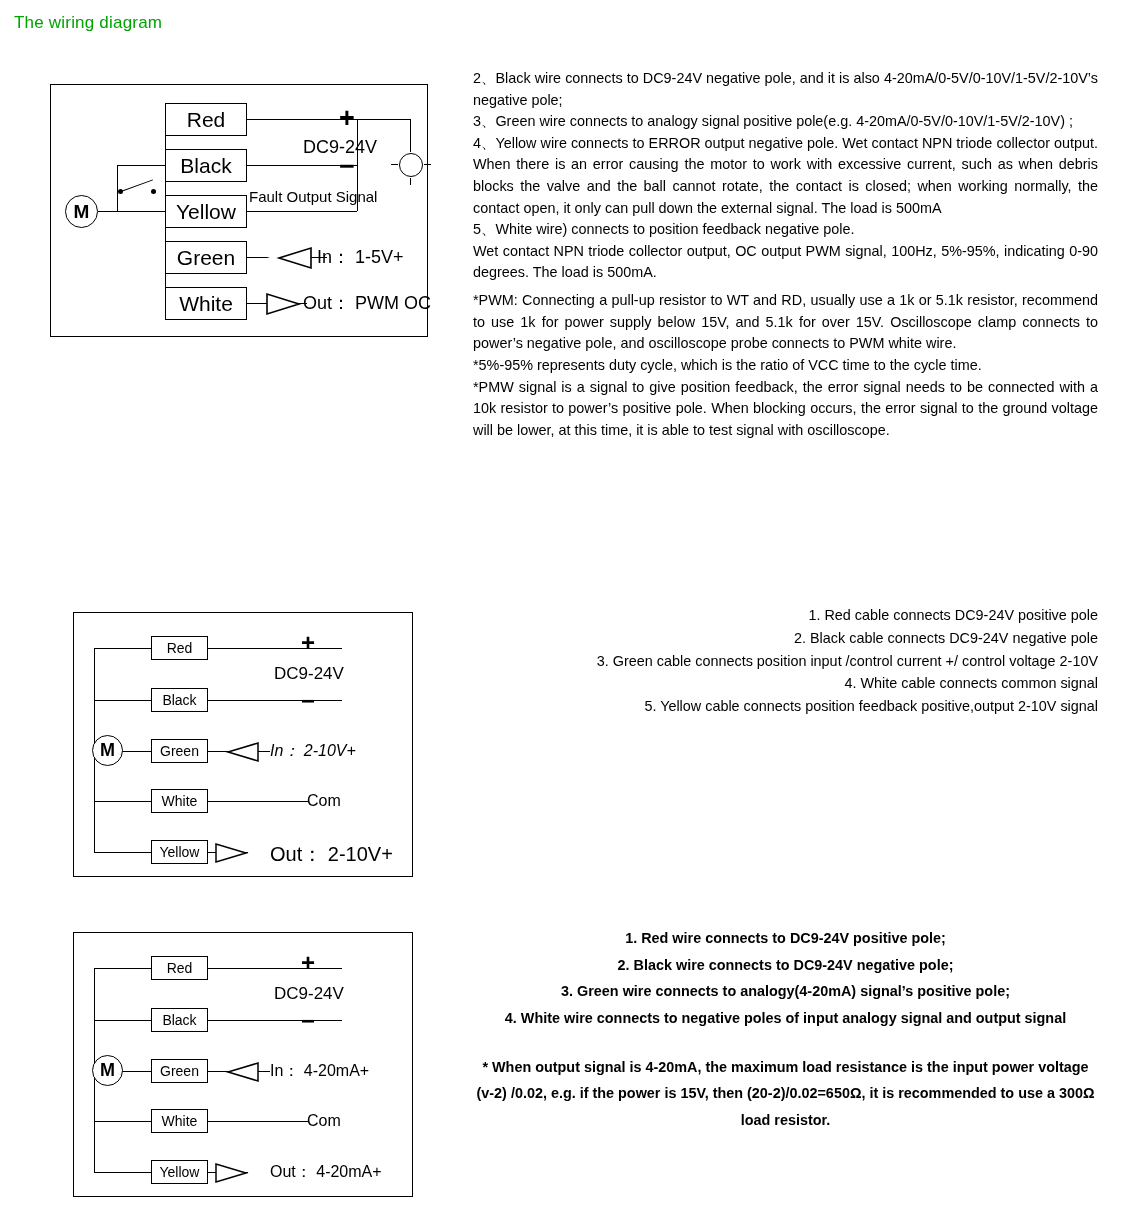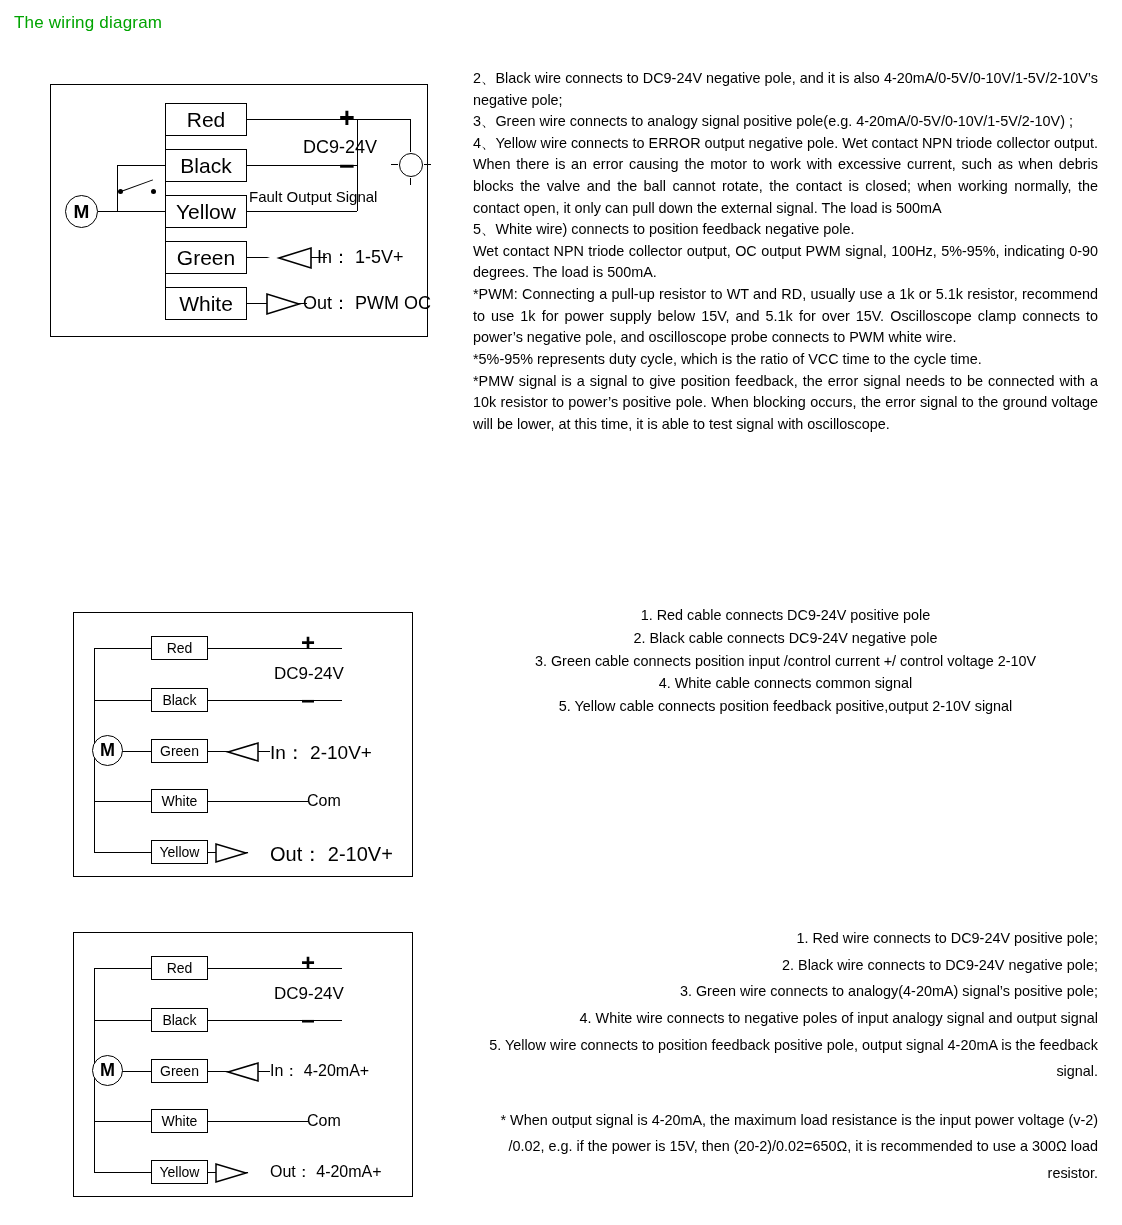--- a/index.html
+++ b/index.html
@@ -84,21 +84,21 @@
   }
 
   
   .textblock {
     position: absolute;
     text-align: justify;
     font-size: 14.4px;
     line-height: 1.5;
   }
   .textblock p { margin: 0; }
-  .textblock p.gap { margin-top: 0; }
+  .textblock p.gap { margin-top: 6px; }
   .textblock.loose { line-height: 1.58; }
 </style>
 </head>
 <body>
 
 <div class="page-title">The wiring diagram</div>
 
 <div class="diagram" style="left:50px; top:84px; width:378px; height:253px;">
 
   <div class="ln lnv" style="left:114px; top:34px; height:184px;"></div>
@@ -211,31 +211,31 @@
   <div class="ln lnh" style="left:134px; top:188px; width:100px;"></div>
   <div class="ln lnh" style="left:134px; top:239px; width:40px;"></div>
 
   <div class="lbl" style="left:227px; top:18px; font-size:24px; font-weight:bold;">+</div>
   <div class="lbl" style="left:200px; top:52px; font-size:17px;">DC9-24V</div>
   <div class="lbl" style="left:227px; top:76px; font-size:24px; font-weight:bold;">−</div>
 
   <svg style="position:absolute; left:140px; top:128px;" width="48" height="22" viewBox="0 0 48 22">
     <polygon points="44,2 44,20 14,11" fill="#fff" stroke="#000" stroke-width="1.5"></polygon>
   </svg>
-  <div class="lbl" style="left:196px; top:130px; font-size:19px;">In： 2-10V+</div>
+  <div class="lbl" style="left:196px; top:130px; font-size:16px;font-style:italic;">In： 2-10V+</div>
 
   <div class="lbl" style="left:233px; top:180px; font-size:16px;">Com</div>
 
   <svg style="position:absolute; left:140px; top:229px;" width="48" height="22" viewBox="0 0 48 22">
     <polygon points="2,2 2,20 32,11" fill="#fff" stroke="#000" stroke-width="1.5"></polygon>
   </svg>
   <div class="lbl" style="left:196px; top:231px; font-size:20px;">Out： 2-10V+</div>
 </div>
 
-<div class="textblock loose" style="left:473px; top:604px; width:625px; text-align:center;">
+<div class="textblock loose" style="left:473px; top:604px; width:625px; text-align:right;">
   <p>1. Red cable connects DC9-24V positive pole</p>
   <p>2. Black cable connects DC9-24V negative pole</p>
   <p>3. Green cable connects position input /control current +/ control voltage 2-10V</p>
   <p>4. White cable connects common signal</p>
   <p>5. Yellow cable connects position feedback positive,output 2-10V signal</p>
 </div>
 
 <div class="diagram" style="left:73px; top:932px; width:340px; height:265px;">
 
   <div class="ln lnv" style="left:20px; top:35px; height:205px;"></div>
@@ -282,20 +282,19 @@
   <div class="lbl" style="left:196px; top:130px; font-size:16px;">In： 4-20mA+</div>
 
   <div class="lbl" style="left:233px; top:180px; font-size:16px;">Com</div>
 
   <svg style="position:absolute; left:140px; top:229px;" width="48" height="22" viewBox="0 0 48 22">
     <polygon points="2,2 2,20 32,11" fill="#fff" stroke="#000" stroke-width="1.5"></polygon>
   </svg>
   <div class="lbl" style="left:196px; top:231px; font-size:16px;">Out： 4-20mA+</div>
 </div>
 
-<div class="textblock loose" style="left:473px; top:925px; width:625px; text-align:right; line-height:1.85;">
+<div class="textblock loose" style="left:473px; top:925px; width:625px; text-align:center; line-height:1.85;font-weight:bold;">
   <p>1. Red wire connects to DC9-24V positive pole;</p>
   <p>2. Black wire connects to DC9-24V negative pole;</p>
   <p>3. Green wire connects to analogy(4-20mA) signal’s positive pole;</p>
   <p>4. White wire connects to negative poles of input analogy signal and output signal</p>
-  <p>5. Yellow wire connects to position feedback positive pole, output signal 4-20mA is the feedback signal.</p>
   <p class="gap" style="margin-top:22px;">* When output signal is 4-20mA, the maximum load resistance is the input power voltage (v-2) /0.02, e.g. if the power is 15V, then (20-2)/0.02=650Ω, it is recommended to use a 300Ω load resistor.</p>
 </div>
 
 </body></html>

